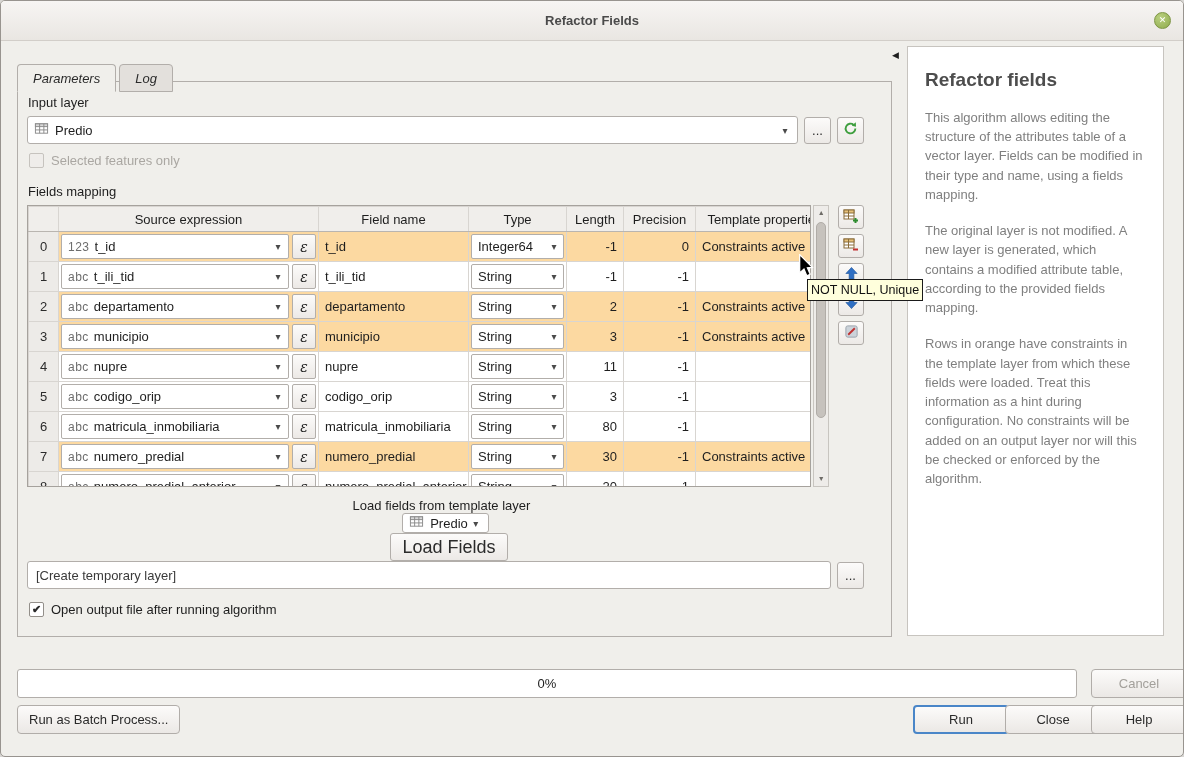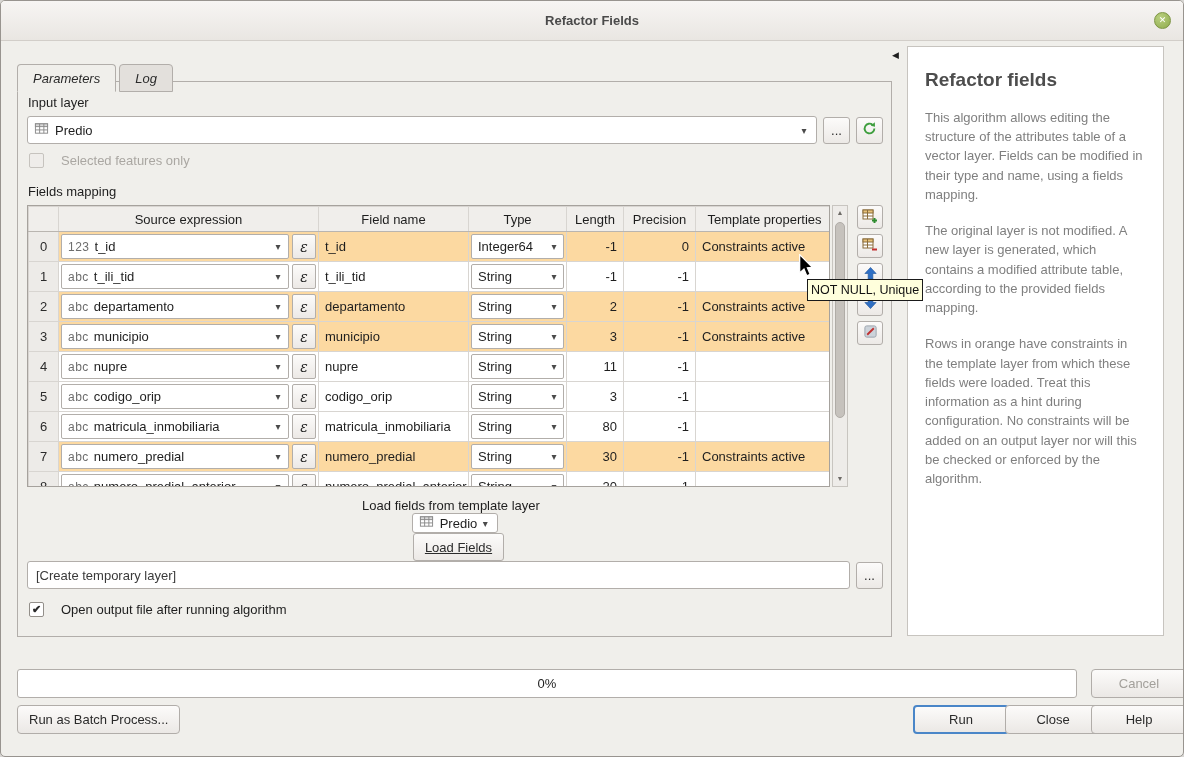--- a/index.html
+++ b/index.html
@@ -31,41 +31,41 @@
   .tabbar { position:absolute; left:16px; top:63px; display:flex; z-index:5;font-style:italic; }
   .tab {
     height:28px; padding:6px 15px 0; margin-right:3px;
     border:1px solid #b2aeaa; border-radius:4px 4px 0 0;
     background:#e3e0dc; color:#2b2b2b;
   }
   .tab.active { background:#f0efeb; border-bottom:1px solid #f0efeb; }
 
   .frame {
     position:absolute; left:16px; top:80px; width:875px; height:556px;
-    border:1px solid #b2aeaa; background:#f0efeb; padding:8px 8px 0 9px;
+    border:1px solid #b2aeaa; background:#f0efeb; padding:8px 27px 0 9px;
   }
 
   .lbl { margin:5px 0 6px 1px; }
   .row { display:flex; align-items:center; }
 
   .bigcombo {
     flex:1; height:28px; background:#fff; border:1px solid #b2aeaa; border-radius:3px;
     display:flex; align-items:center; padding:0 4px 0 6px; min-width:0;
   }
   .bigcombo .grow { flex:1; }
   .combo-text { margin-left:6px; white-space:nowrap; overflow:hidden; }
   .carrow { width:16px; text-align:center; color:#4a4a4a; font-size:10px; flex:none; }
 
   .sq-btn {
     width:27px; height:27px; margin-left:6px; flex:none;
     background:linear-gradient(#fcfbfa,#ece9e6); border:1px solid #b2aeaa; border-radius:3px;
     display:flex; align-items:center; justify-content:center; font-size:13px; color:#2b2b2b; padding:0;
   }
 
-  .cbrow { display:inline-flex; align-items:center; gap:17px; margin:9px 0 0 2px; }
+  .cbrow { display:inline-flex; align-items:center; gap:7px; margin:9px 0 0 2px; }
   .cb {
     width:15px; height:15px; border:1px solid #938f8a; border-radius:2px; background:#fff;
     display:inline-flex; align-items:center; justify-content:center;
     font-size:11px; color:#2a2a2a; font-weight:700; flex:none;
   }
   .cbrow.disabled { color:#aaa7a2; }
   .cbrow.disabled .cb { border-color:#c6c3be; background:#efedea; }
 
   
   .table-zone { display:flex; align-items:flex-start; margin-top:5px; }
@@ -116,21 +116,21 @@
     background:linear-gradient(#fcfbfa,#ece9e6); border:1px solid #b2aeaa; border-radius:3px;
     display:flex; align-items:center; justify-content:center;
   }
 
   
   .loadrow { margin-top:11px;flex-direction:column; }
   .loadrow .lblinline { flex:none; margin-right:8px; }
   .wide-btn {
     height:28px; margin-left:7px; padding:0 11px; flex:none;
     background:linear-gradient(#fcfbfa,#ece9e6); border:1px solid #b2aeaa; border-radius:3px;
-    font-size:13px; color:#2b2b2b;text-decoration:underline;
+    font-size:18px; color:#2b2b2b;
   }
   .textinput {
     flex:1; height:28px; background:#fff; border:1px solid #b2aeaa; border-radius:3px;
     display:flex; align-items:center; padding:0 8px; color:#3a3a3a; min-width:0;
   }
 
   
   .progress {
     position:absolute; left:16px; top:668px; width:1060px; height:29px;
     background:#fff; border:1px solid #b2aeaa; border-radius:3px;

